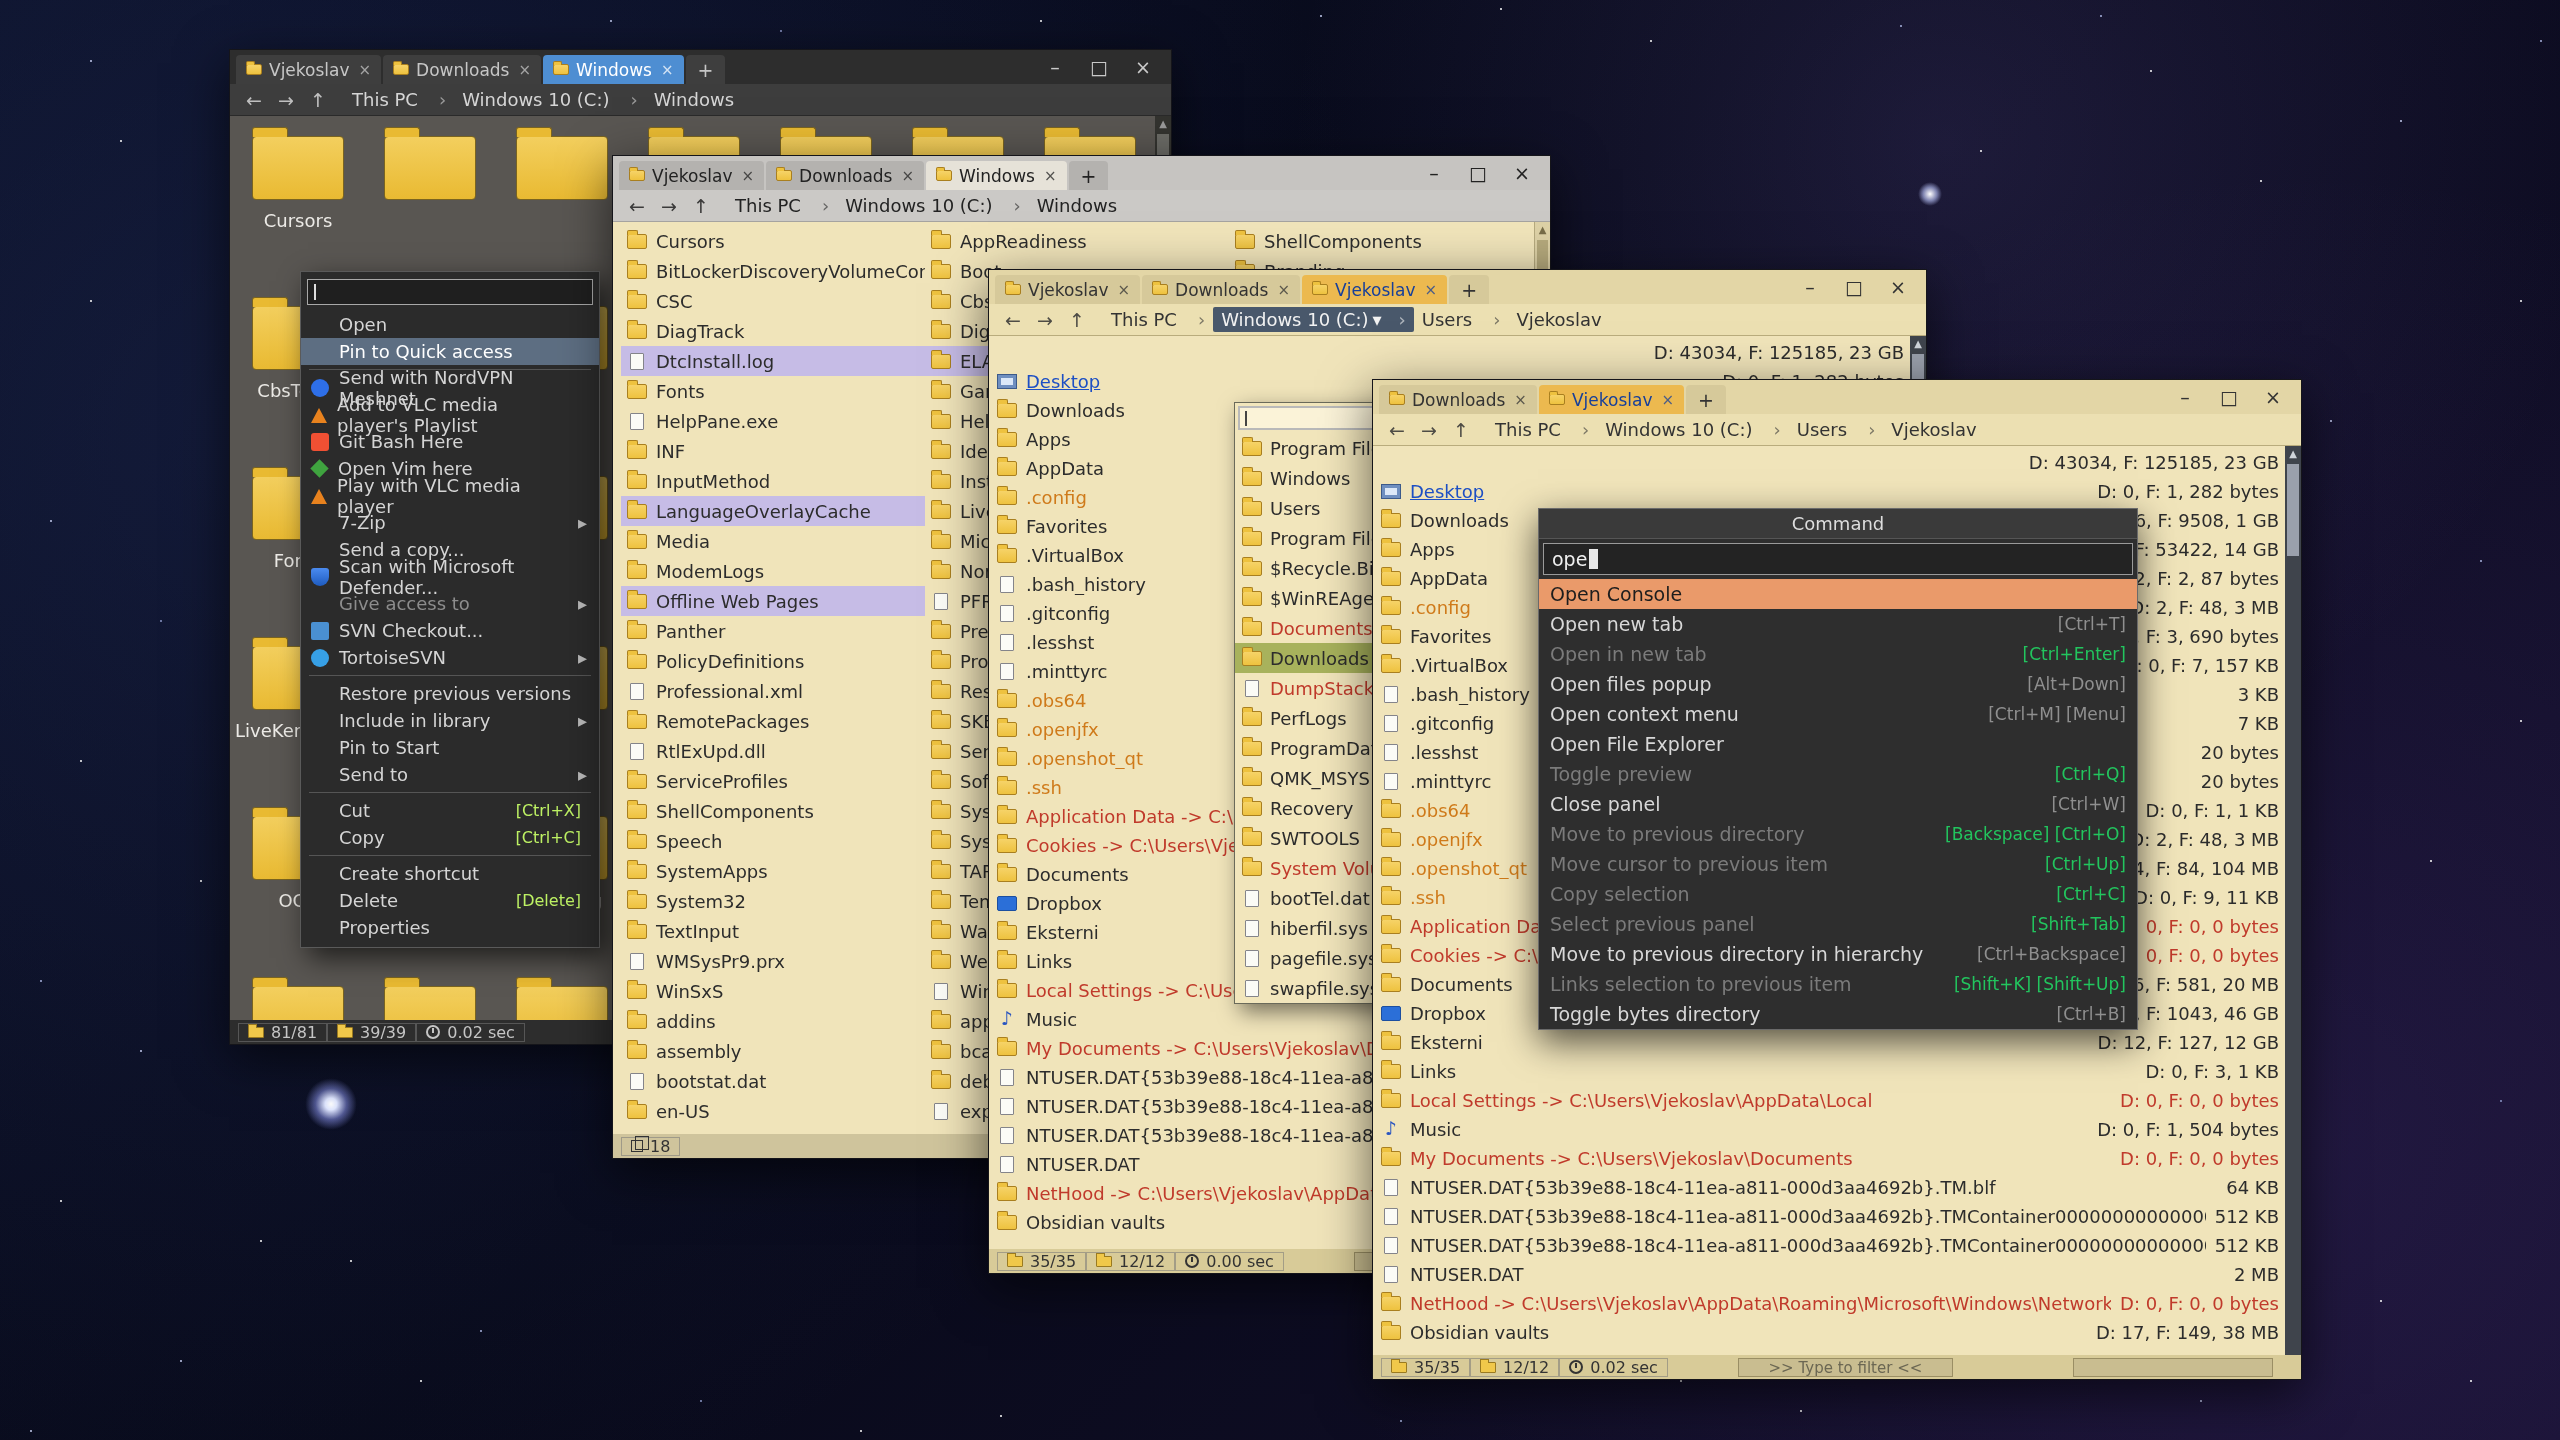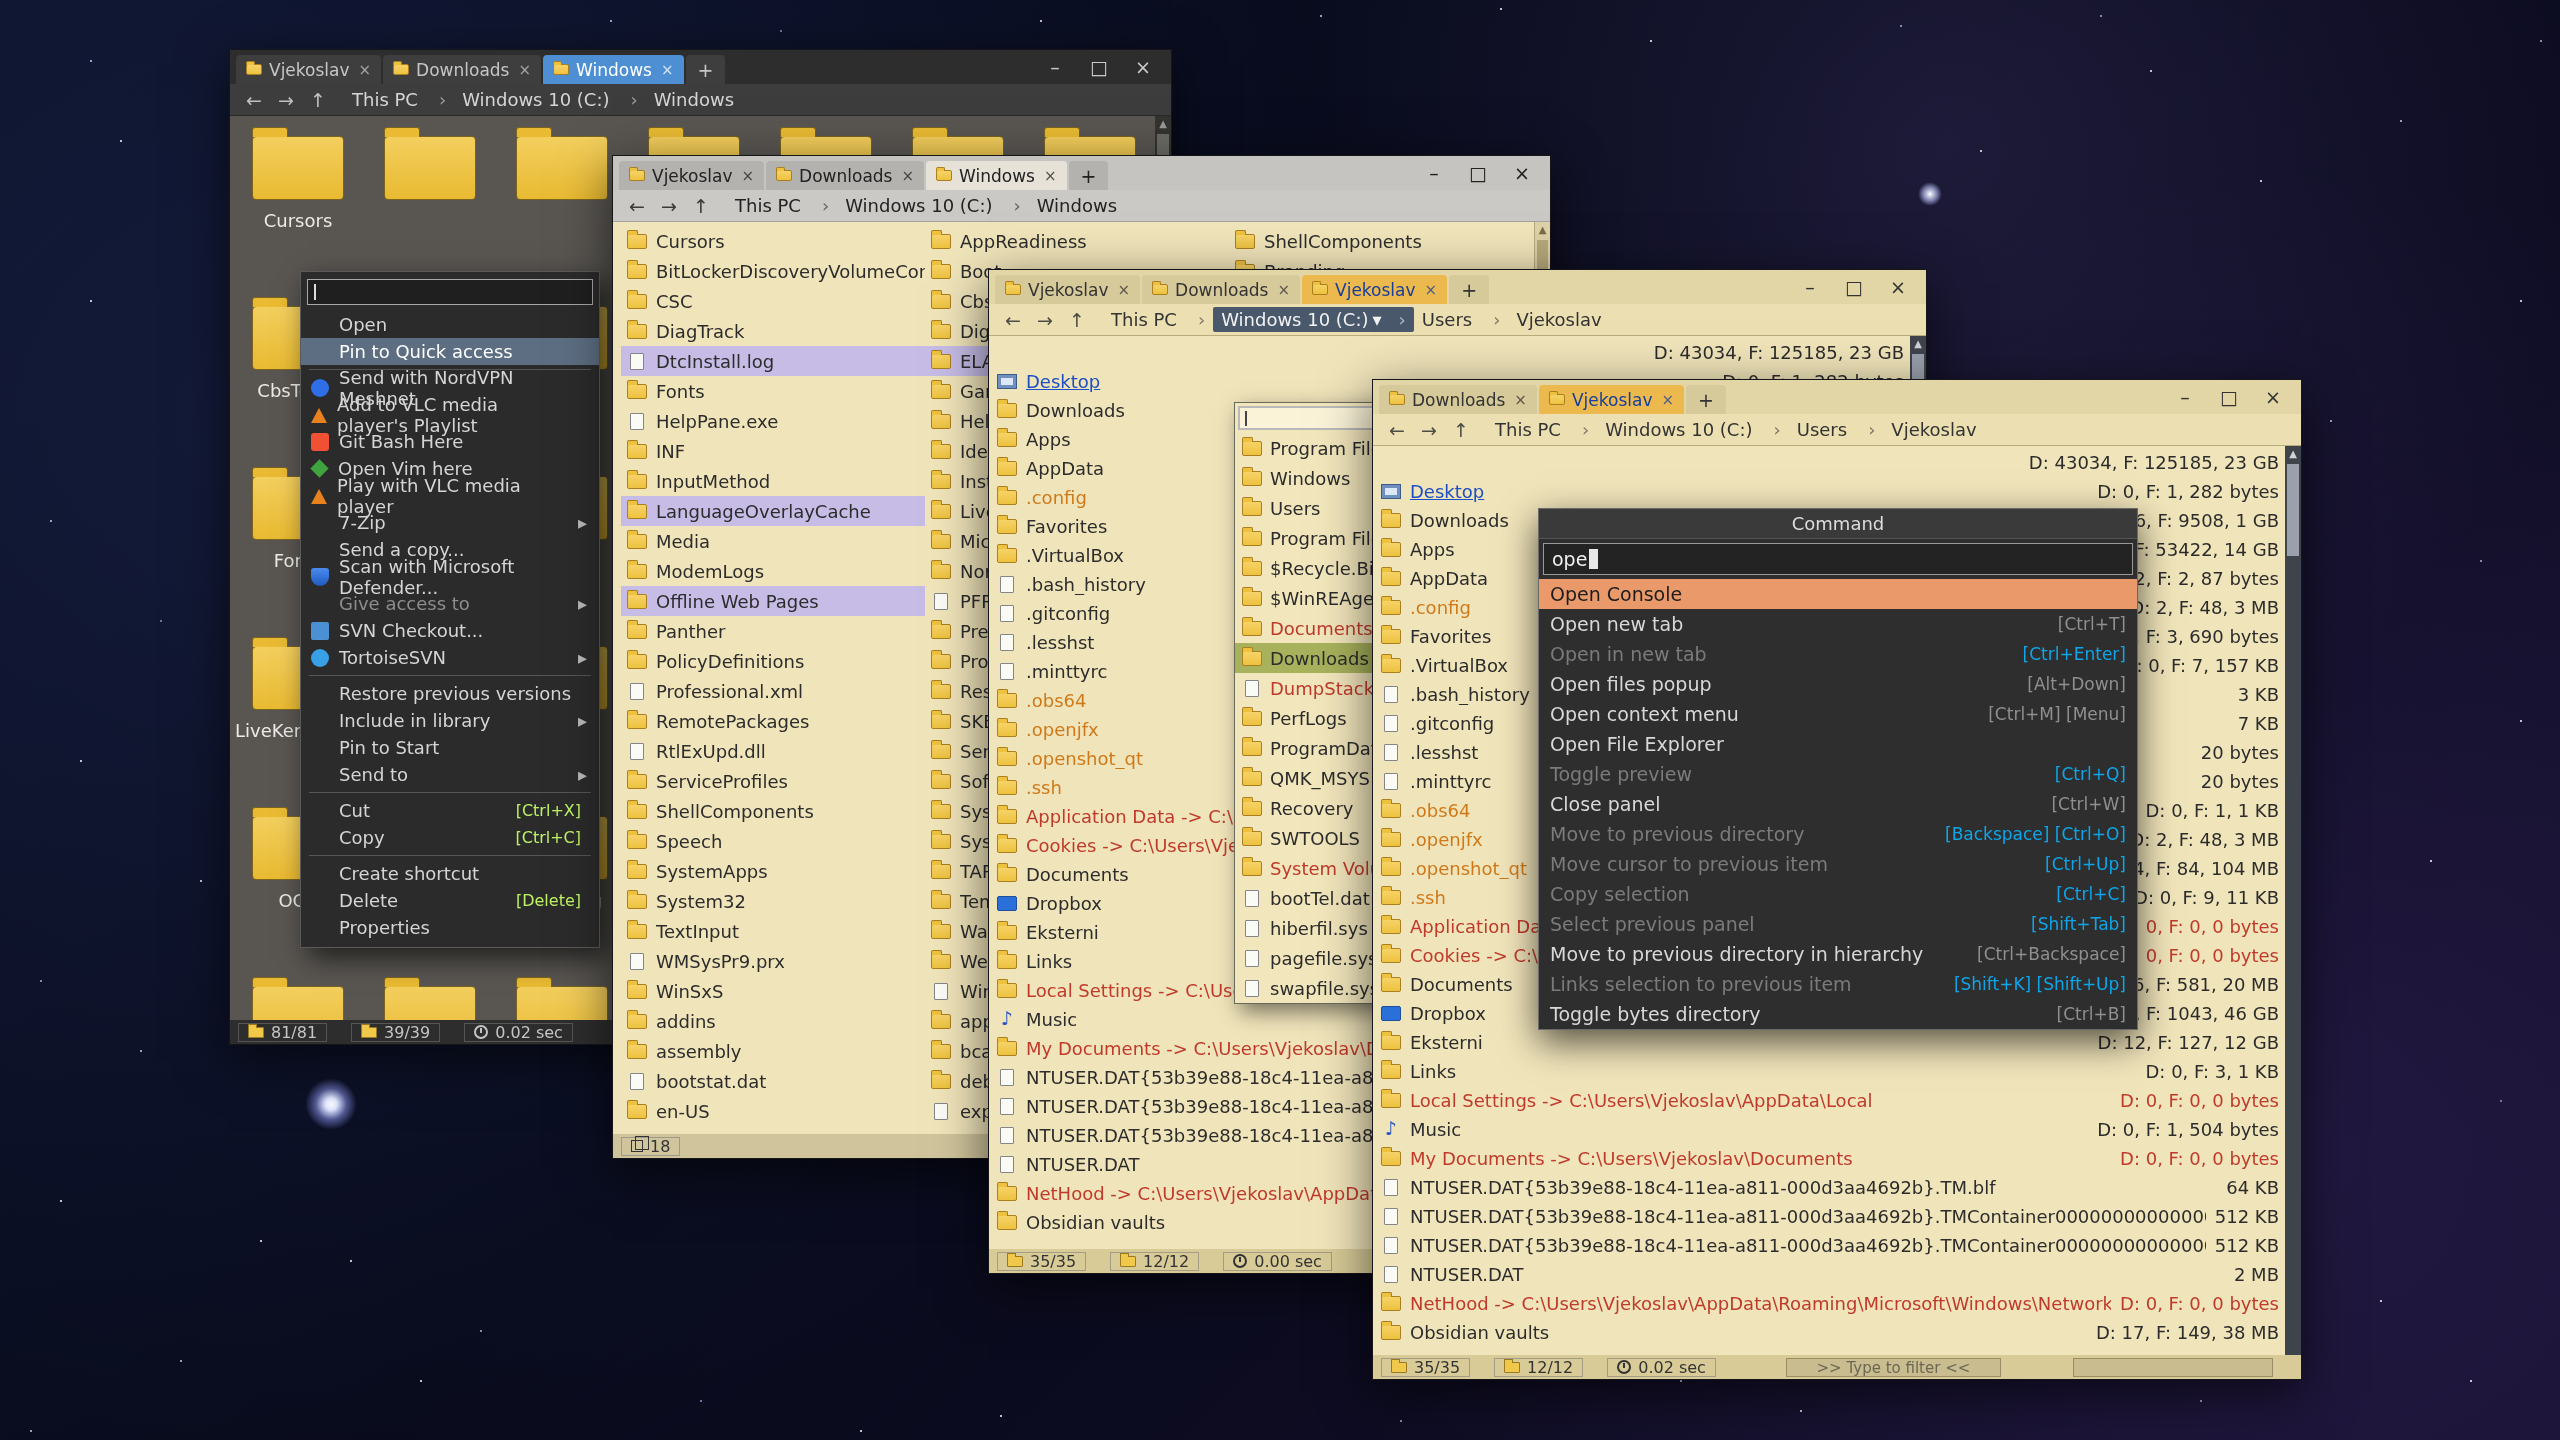--- a/index.html
+++ b/index.html
@@ -43,21 +43,21 @@
   .controls { margin-left:auto; display:flex; align-items:center; height:100%; }
   .wbtn { width:44px; text-align:center; font-size:19px; line-height:34px; }
   .toolbar { height:32px; display:flex; align-items:center; gap:4px; padding:0 10px; font-size:18px; flex:none; }
   .navbtn { width:28px; text-align:center; font-size:19px; opacity:.85; }
   .crumbs { display:flex; align-items:center; margin-left:8px; }
   .crumb { padding:2px 8px; display:flex; align-items:center; gap:4px; white-space:nowrap; }
   .crumb:not(:last-child)::after { content:"›"; margin-left:13px; opacity:.6; }
   .crumb.selected { background:#49586b; color:#f2f2f2; border-radius:2px; }
   .content { position:relative; flex:1; overflow:hidden; }
   .statusbar { height:24px; flex:none; display:flex; align-items:center; gap:10px; padding:0 8px; font-size:16px; }
-  .segs { display:flex; gap:24px; align-items:center; }
+  .segs { display:flex; gap:0; align-items:center; }
   .seg { display:flex; align-items:center; gap:7px; border:1px solid rgba(120,120,120,.55);
     padding:0 9px; height:19px; white-space:nowrap; }
 
   
   .vscroll { position:absolute; top:0; right:0; bottom:0; width:16px; font-size:10px; text-align:center; }
   .vscroll .sarr { height:16px; line-height:16px; }
   .vscroll .thumb { position:absolute; left:2px; right:2px; }
 
   
   .ic { width:20px; height:15px; position:relative; flex:none; display:inline-block; }
@@ -180,21 +180,21 @@
   .p-title { height:30px; line-height:30px; text-align:center; color:#ddd; font-size:18px;
     background:#3a3a3a; border-bottom:1px solid #555; }
   .p-input { height:32px; margin:4px; border:1px solid #9a9a9a; background:#232323; color:#f0f0f0;
     font-size:19px; display:flex; align-items:center; padding:0 8px; }
   .p-caret { width:9px; height:20px; background:#e8e8e8; margin-left:2px; }
   .prow { height:30px; display:flex; align-items:center; padding:0 11px; color:#d8d8d8; font-size:19px;text-align:center; }
   .prow .pshortcut { margin-left:auto; color:#8f8f8f; font-size:17px; white-space:nowrap; }
   .prow.hl { background:#ea9a6a; color:#1d1d1d; }
   .prow.hl .pshortcut { color:#3a3a3a; }
   .prow.dim { color:#7b7b7b; }
-  .prow.dim .pshortcut { color:#0ea5e9; }
+  .prow.dim .pshortcut { color:#22c55e; }
 
   .filterbox { margin-left:60px; width:215px; height:19px; line-height:18px; text-align:center;
     background:#c9bd90; border:1px solid #9a8e64; color:#6b6753; font-size:15px;
     white-space:nowrap; overflow:hidden; }
   .rbox { margin-left:auto; margin-right:20px; width:200px; height:19px;
     background:#c9bd90; border:1px solid #9a8e64; }
 </style>
 </head>
 <body>
 

